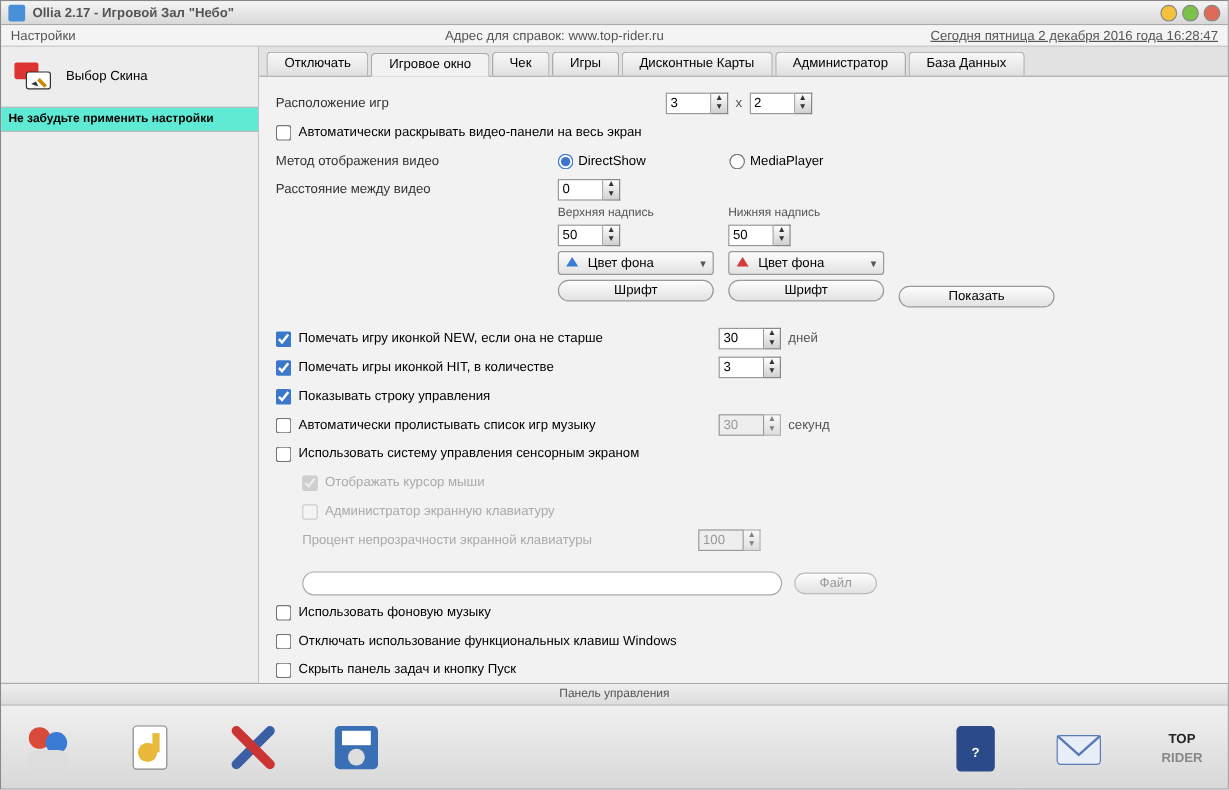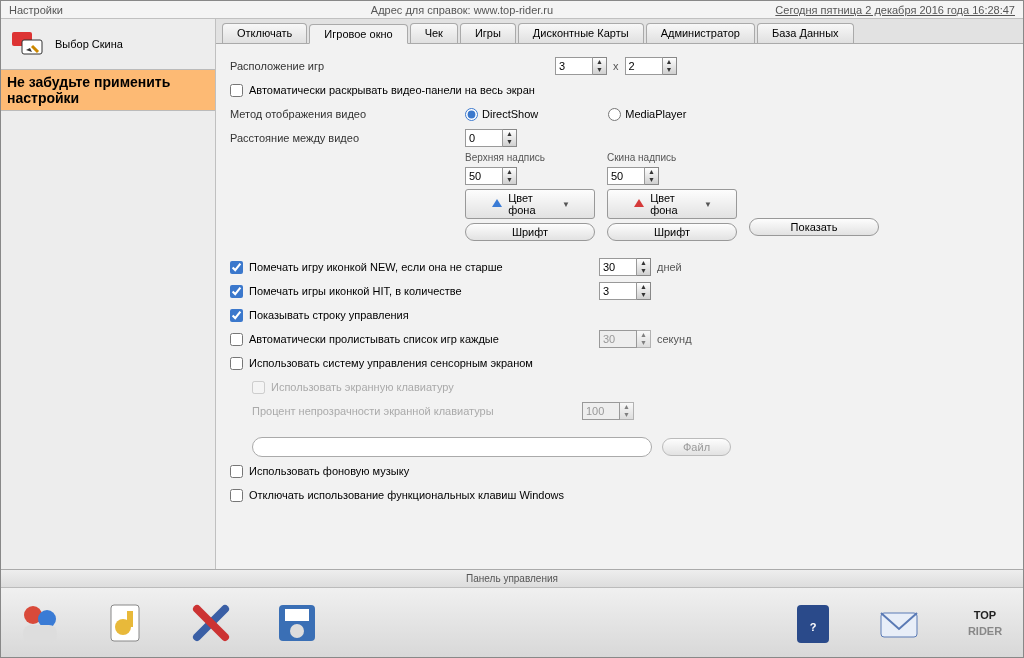--- a/index.html
+++ b/index.html
@@ -9,58 +9,66 @@
 .titlebar .icon { width:14px; height:14px; background:#4a90d9; border-radius:2px; margin-right:6px;}
 .titlebar .title { color:#555; font-weight:bold; flex:0 0 auto;}
 .titlebar .spacer { flex:1; }
 .titlebar .wbtn { width:14px; height:14px; border-radius:50%; margin-left:4px; border:1px solid #888;}
 .wbtn.min{background:#f6c13b;} .wbtn.max{background:#7cc24a;} .wbtn.close{background:#e06a5a;}
 .infobar { height:18px; background:#f4f4f4; border-bottom:1px solid #c0c0c0; display:flex; align-items:center; padding:0 8px; font-size:10px; color:#555;gap:12px;}
 .infobar .left{flex:0 0 200px;} .infobar .mid{flex:1;text-align:center;} .infobar .right{flex:0 0 300px; text-align:right;text-decoration:underline;}
 .body { flex:1; display:flex; min-height:0;}
 .sidebar { width:215px; background:#ededed; border-right:1px solid #c0c0c0; display:flex; flex-direction:column;}
 .sb-item { display:flex; align-items:center; padding:6px 8px; gap:8px; cursor:pointer;}
-.sb-sep { background:#fdba74; font-weight:bold; padding:4px 6px; font-size:14px; border-top:1px solid #bbb; border-bottom:1px solid #bbb;}
+.sb-sep { background:#5eead4; font-weight:bold; padding:4px 6px; font-size:10px; border-top:1px solid #bbb; border-bottom:1px solid #bbb;}
 .sb-icon { width:38px; height:38px; display:flex; align-items:center; justify-content:center; }
 .content { flex:1; display:flex; flex-direction:column; min-height:0;}
 .tabs { display:flex; background:#e2e2e2; padding:4px 6px 0 6px; gap:2px; border-bottom:1px solid #aaa;}
 .tab { background:linear-gradient(#f8f8f8,#e0e0e0); border:1px solid #aaa; border-bottom:none; padding:3px 14px; border-radius:4px 4px 0 0; cursor:pointer; font-size:11px; }
 .tab.active { background:#f2f2f2; border-bottom:1px solid #f2f2f2; position:relative; top:1px;text-align:center;}
 .panel { flex:1; background:#f2f2f2; padding:8px 14px; overflow:auto; }
 .row { display:flex; align-items:center; margin:4px 0; min-height:20px;}
 .label { width:235px; color:#333; }
 .chk { margin-right:6px; accent-color:#3b78cc; }
 .spin { display:inline-flex; align-items:center;}
 .spin input { width:38px; height:18px; border:1px solid #999; background:#fff; text-align:left; padding:0 3px;}
 .spin .arr { width:14px; height:18px; background:linear-gradient(#fefefe,#d0d0d0); border:1px solid #888; border-left:none; display:flex; flex-direction:column;}
 .spin .arr span{flex:1; font-size:7px; text-align:center; line-height:8px; color:#333;}
 .spin.dis input{background:#eee;color:#999;} .spin.dis .arr{opacity:.6;}
 .radio { margin-right:4px; accent-color:#3b78cc;}
 .section-gap{height:8px;}
 .btn { background:linear-gradient(#fdfdfd,#e2e2e2); border:1px solid #999; border-radius:10px; padding:2px 20px; cursor:pointer; font-size:11px; min-width:110px; text-align:center;}
 .btn.dis{color:#999; border-color:#bbb; cursor:default;}
-.colorbtn { background:linear-gradient(#fdfdfd,#e2e2e2); border:1px solid #999; border-radius:3px; padding:2px 24px; display:inline-flex; align-items:center; gap:6px; min-width:110px;}
+.colorbtn { background:linear-gradient(#fdfdfd,#e2e2e2); border:1px solid #999; border-radius:3px; padding:2px 4px; display:inline-flex; align-items:center; gap:6px; min-width:110px;}
 .colorbtn .dd{margin-left:auto; font-size:8px; color:#555;}
 .txtinput { height:20px; border:1px solid #aaa; border-radius:10px; background:#fff; flex:1; max-width:400px; padding:0 8px;}
 .disabled-text{color:#aaa;}
 .after{margin-left:6px; color:#555;}
 .subrow{padding-left:22px;}
 .footer { height:18px; background:linear-gradient(#eee,#ddd); border-top:1px solid #aaa; text-align:center; font-size:10px; color:#555; line-height:18px;}
 .toolbar { height:70px; background:linear-gradient(#f0f0f0,#d8d8d8); border-top:1px solid #bbb; display:flex; align-items:center; padding:0 10px; gap:30px;}
 .tool { width:56px; height:56px; display:flex; align-items:center; justify-content:center; cursor:pointer;}
 .tool-spacer{flex:1;}
 .col2 { display:flex; gap:12px; }
 .colblock{display:flex; flex-direction:column; gap:4px; width:130px;}
 .collabel{font-size:10px; color:#555;}
 svg{display:block;}
 </style>
 </head>
 <body>
 
 <div class="win">
+  <div class="titlebar">
+    <div class="icon"></div>
+    <div class="title">Ollia 2.17 - Игровой Зал "Небо"</div>
+    <div class="spacer"></div>
+    <div class="wbtn min"></div>
+    <div class="wbtn max"></div>
+    <div class="wbtn close"></div>
+  </div>
 
   <div class="infobar">
     <div class="left">Настройки</div>
     <div class="mid">Адрес для справок: www.top-rider.ru</div>
     <div class="right">Сегодня пятница 2 декабря 2016 года 16:28:47</div>
   </div>
 
   <div class="body">
     <div class="sidebar">
       <div class="sb-item">
@@ -150,21 +158,21 @@
               <div class="colorbtn">
                 <svg width="14" height="14">
                     <path d="M2 10 L7 2 L12 10 Z" fill="#3a7bd5"></path>
                   </svg>
                 <span>Цвет фона</span>
                   <span class="dd">▼</span>
               </div>
               <div class="btn">Шрифт</div>
             </div>
             <div class="colblock">
-              <div class="collabel">Скина надпись</div>
+              <div class="collabel">Нижняя надпись</div>
               <div class="spin">
                   <input value="50" style="">
                   <div class="arr">
                     <span>▲</span>
                     <span>▼</span>
                   </div>
                 </div>
               <div class="colorbtn">
                 <svg width="14" height="14">
                     <path d="M2 10 L7 2 L12 10 Z" fill="#d53a3a"></path>
@@ -208,38 +216,42 @@
             </div>
         </div>
 
         <div class="row">
           <input type="checkbox" class="chk" checked="" style="">
           <span>Показывать строку управления</span>
         </div>
 
         <div class="row">
           <input type="checkbox" class="chk" style="">
-          <span style="width:350px;">Автоматически пролистывать список игр каждые</span>
+          <span style="width:350px;">Автоматически пролистывать список игр музыку</span>
           <div class="spin dis">
               <input disabled="" value="30" style="">
               <div class="arr">
                 <span>▲</span>
                 <span>▼</span>
               </div>
             </div>
           <span class="after disabled-text">секунд</span>
         </div>
 
         <div class="row">
           <input type="checkbox" class="chk" style="">
           <span>Использовать систему управления сенсорным экраном</span>
         </div>
         <div class="row subrow">
+          <input type="checkbox" class="chk" checked="" disabled="" style="">
+          <span class="disabled-text">Отображать курсор мыши</span>
+        </div>
+        <div class="row subrow">
           <input type="checkbox" class="chk" disabled="" style="">
-          <span class="disabled-text">Использовать экранную клавиатуру</span>
+          <span class="disabled-text">Администратор экранную клавиатуру</span>
         </div>
         <div class="row subrow">
           <span style="width:330px;" class="disabled-text">Процент непрозрачности экранной клавиатуры</span>
           <div class="spin dis">
               <input disabled="" value="100" style="">
               <div class="arr">
                 <span>▲</span>
                 <span>▼</span>
               </div>
             </div>
@@ -254,20 +266,24 @@
         </div>
         <div class="row">
           <input type="checkbox" class="chk" style="">
           <span>Использовать фоновую музыку</span>
         </div>
 
         <div class="row">
           <input type="checkbox" class="chk" style="">
           <span>Отключать использование функциональных клавиш Windows</span>
         </div>
+        <div class="row">
+          <input type="checkbox" class="chk" style="">
+          <span>Скрыть панель задач и кнопку Пуск</span>
+        </div>
 
       </div>
     </div>
   </div>
 
   <div class="footer">Панель управления</div>
 
   <div class="toolbar">
     <div class="tool">
         <svg width="48" height="48">

